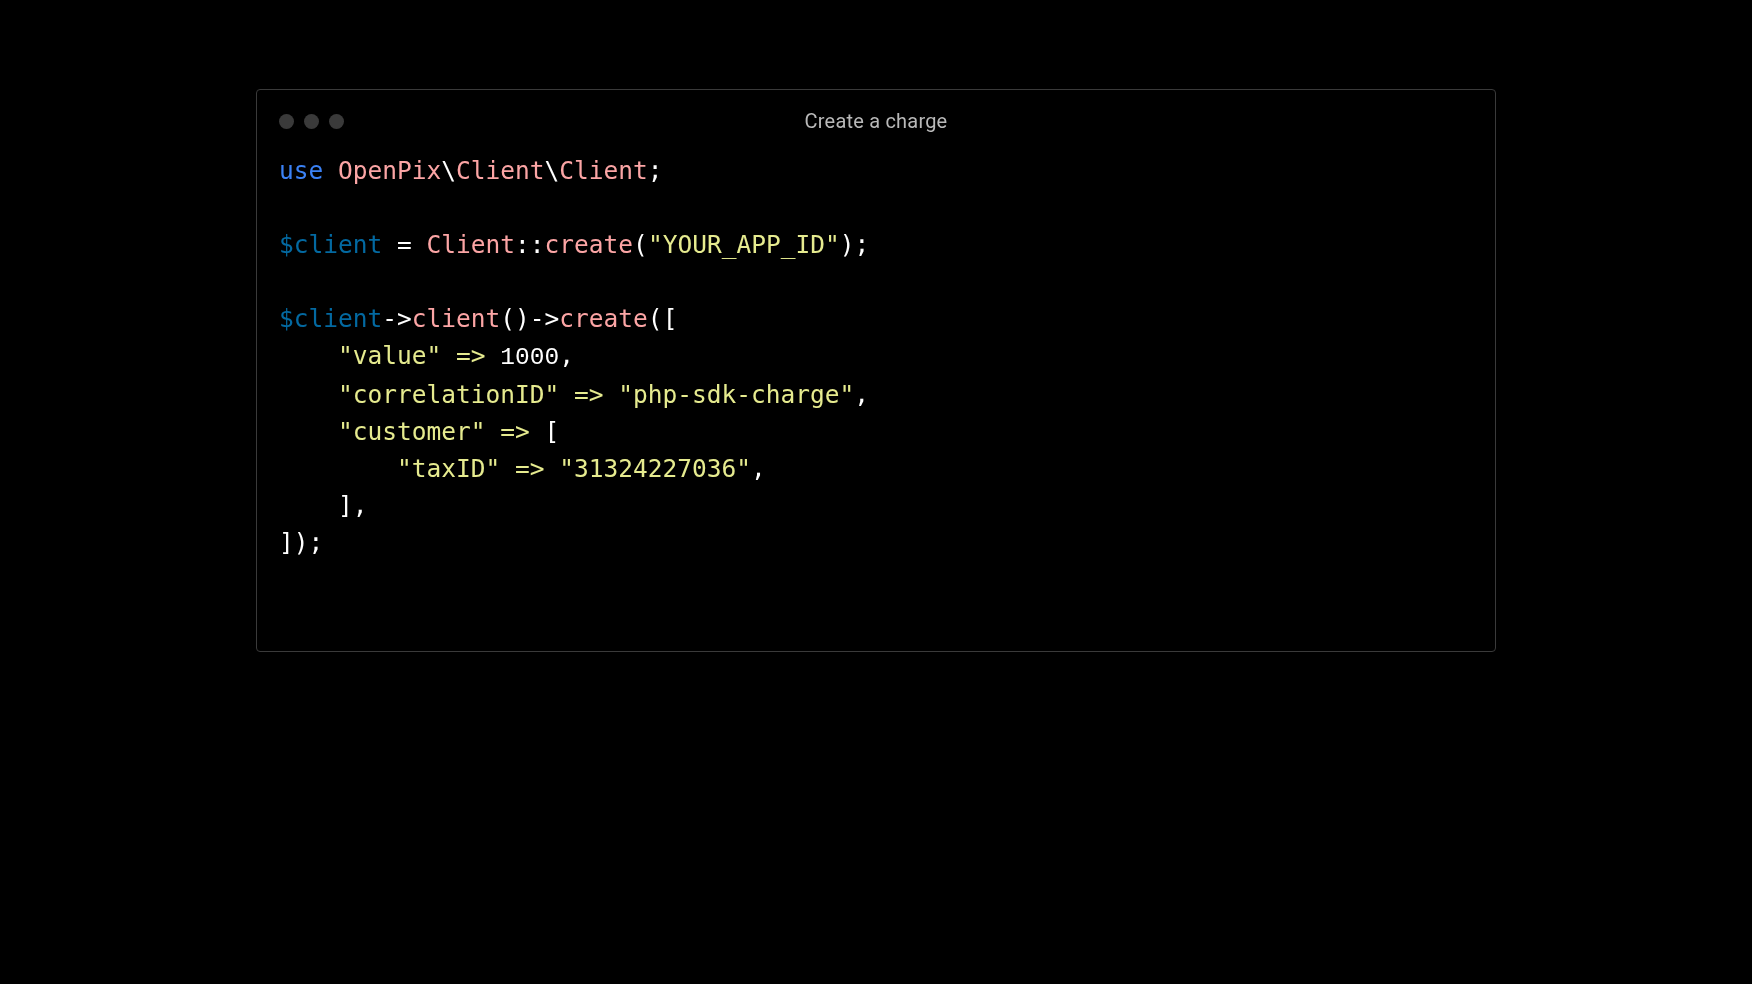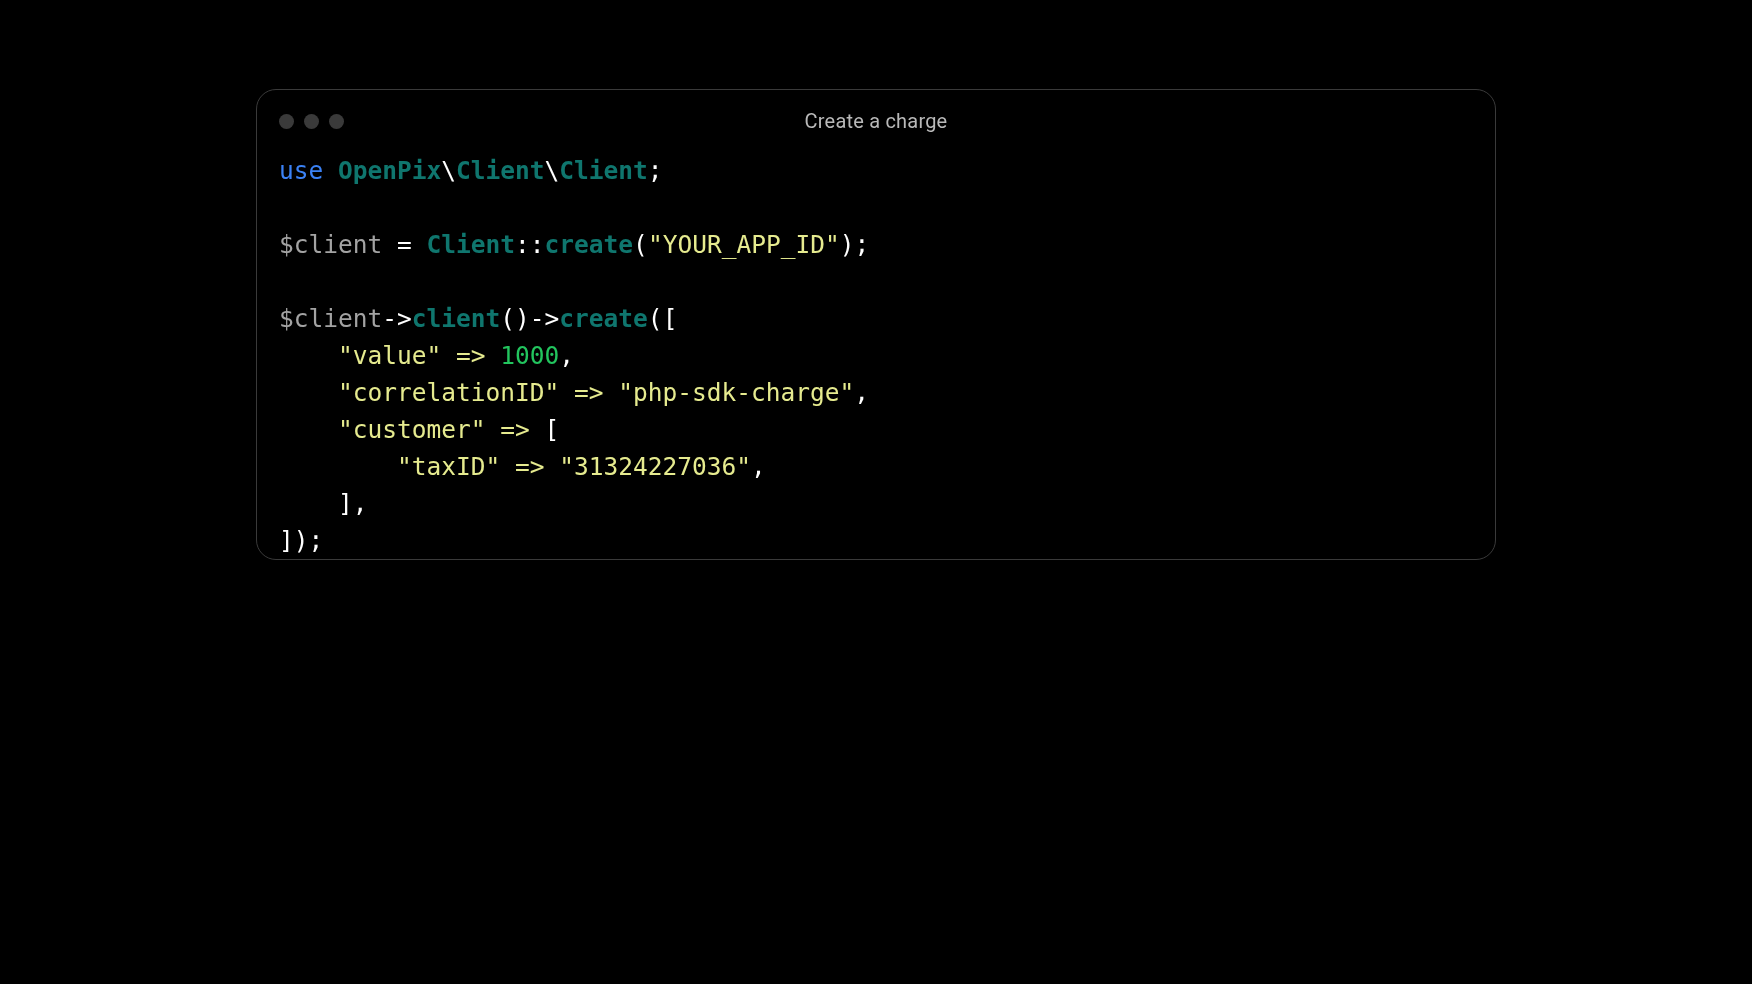--- a/index.html
+++ b/index.html
@@ -14,21 +14,22 @@
       height: 816px;
       margin: 0 auto;
       padding-top: 89px;
       position: relative;
     }
     .window {
       width: 1240px;
       margin: 0 auto;
       background: #000000;
       border: 1px solid #3a3a3a;
-      border-radius: 20px;
+      border-radius: 4px;
+      padding-bottom: 90px;
     }
     .titlebar {
       display: flex;
       align-items: center;
       height: 62px;
       position: relative;
       padding: 0 22px;
     }
     .dots {
       display: flex;
@@ -52,26 +53,26 @@
     }
     .code {
       font-family: ui-monospace, SFMono-Regular, "SF Mono", Menlo, Consolas, monospace;
       font-size: 24.5px;
       line-height: 37px;
       color: #ffffff;
       padding: 0 22px;
       white-space: pre;
     }
     .tok-kw   { color: #3b82f6; }   
-    .tok-ns   { color: #0f766e; font-weight: bold; }   
+    .tok-ns   { color: #fca5a5; }   
     .tok-bs   { color: #ffffff; }   
     .tok-pn   { color: #ffffff; }   
-    .tok-var  { color: #a3a3a3; }   
+    .tok-var  { color: #0369a1; }   
     .tok-str  { color: #e6eb8f; }   
-    .tok-num  { color: #22c55e; }   
+    .tok-num  { color: #ffffff; font-family: Liberation Mono, monospace; }   
     .tok-arr  { color: #e6eb8f; }   
   </style>
 </head>
 <body>
 
 <div class="stage">
   <div class="window">
     <div class="titlebar">
       <div class="dots">
         <div class="dot"></div>

